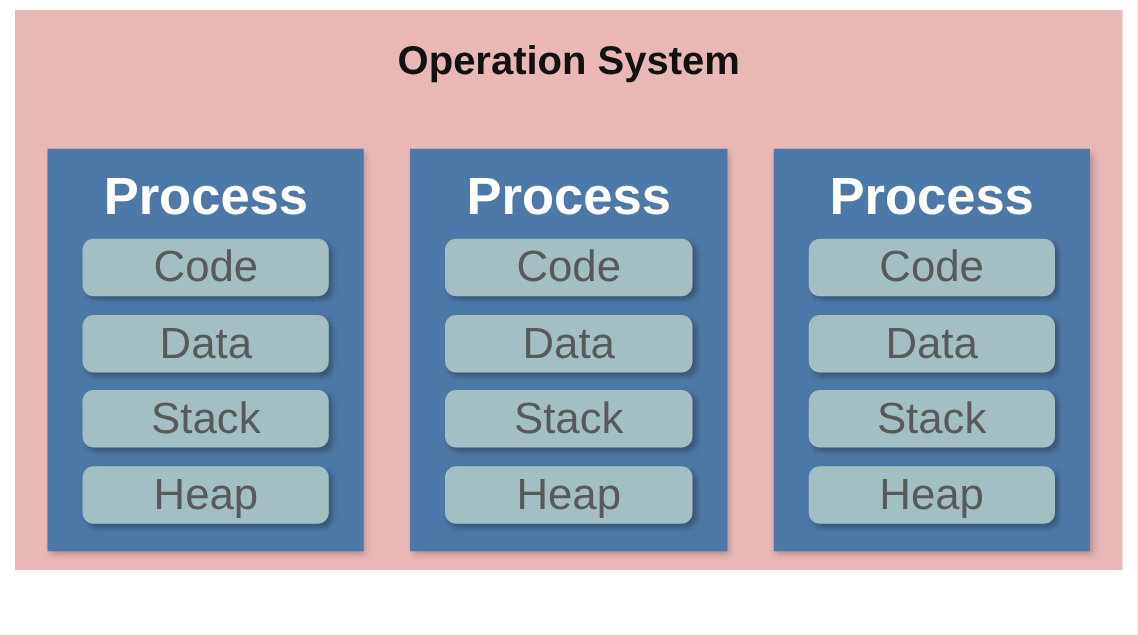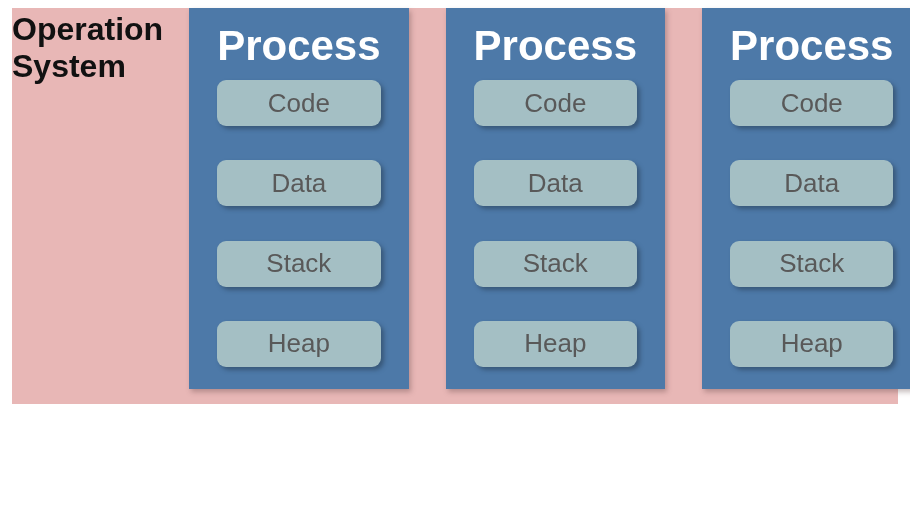--- a/index.html
+++ b/index.html
@@ -19,23 +19,25 @@
     overflow: hidden;
   }
   .frame {
     position: relative;
     width: 910px; height: 508px;
     background: var(--bg);
   }
   .os-panel {
     position: absolute;
     left: 12px; top: 8px;
-    width: 886px; height: 396px;
+    width: 886px; height: 448px;
     background: var(--os-panel);
     display: flex;
+    flex-direction: column;
+    gap: 31px;
   }
   .os-title {
     height: 80px;
     display: flex;
     align-items: center;
     justify-content: center;
     font-size: 32px;
     font-weight: 700;
     color: var(--title-text);
   }
@@ -67,21 +69,21 @@
     margin-top: 6px;
     display: flex;
     flex-direction: column;
     justify-content: space-between;
   }
   .segment {
     height: 46px;
     background: var(--segment-bg);
     border-radius: 9px;
     color: var(--segment-text);
-    font-size: 26px;
+    font-size: 35px;
     display: flex;
     align-items: center;
     justify-content: center;
     box-shadow: 3px 3px 4px rgba(35, 55, 75, 0.5);
   }
 </style>
 </head>
 <body>
 
 <div class="frame">

